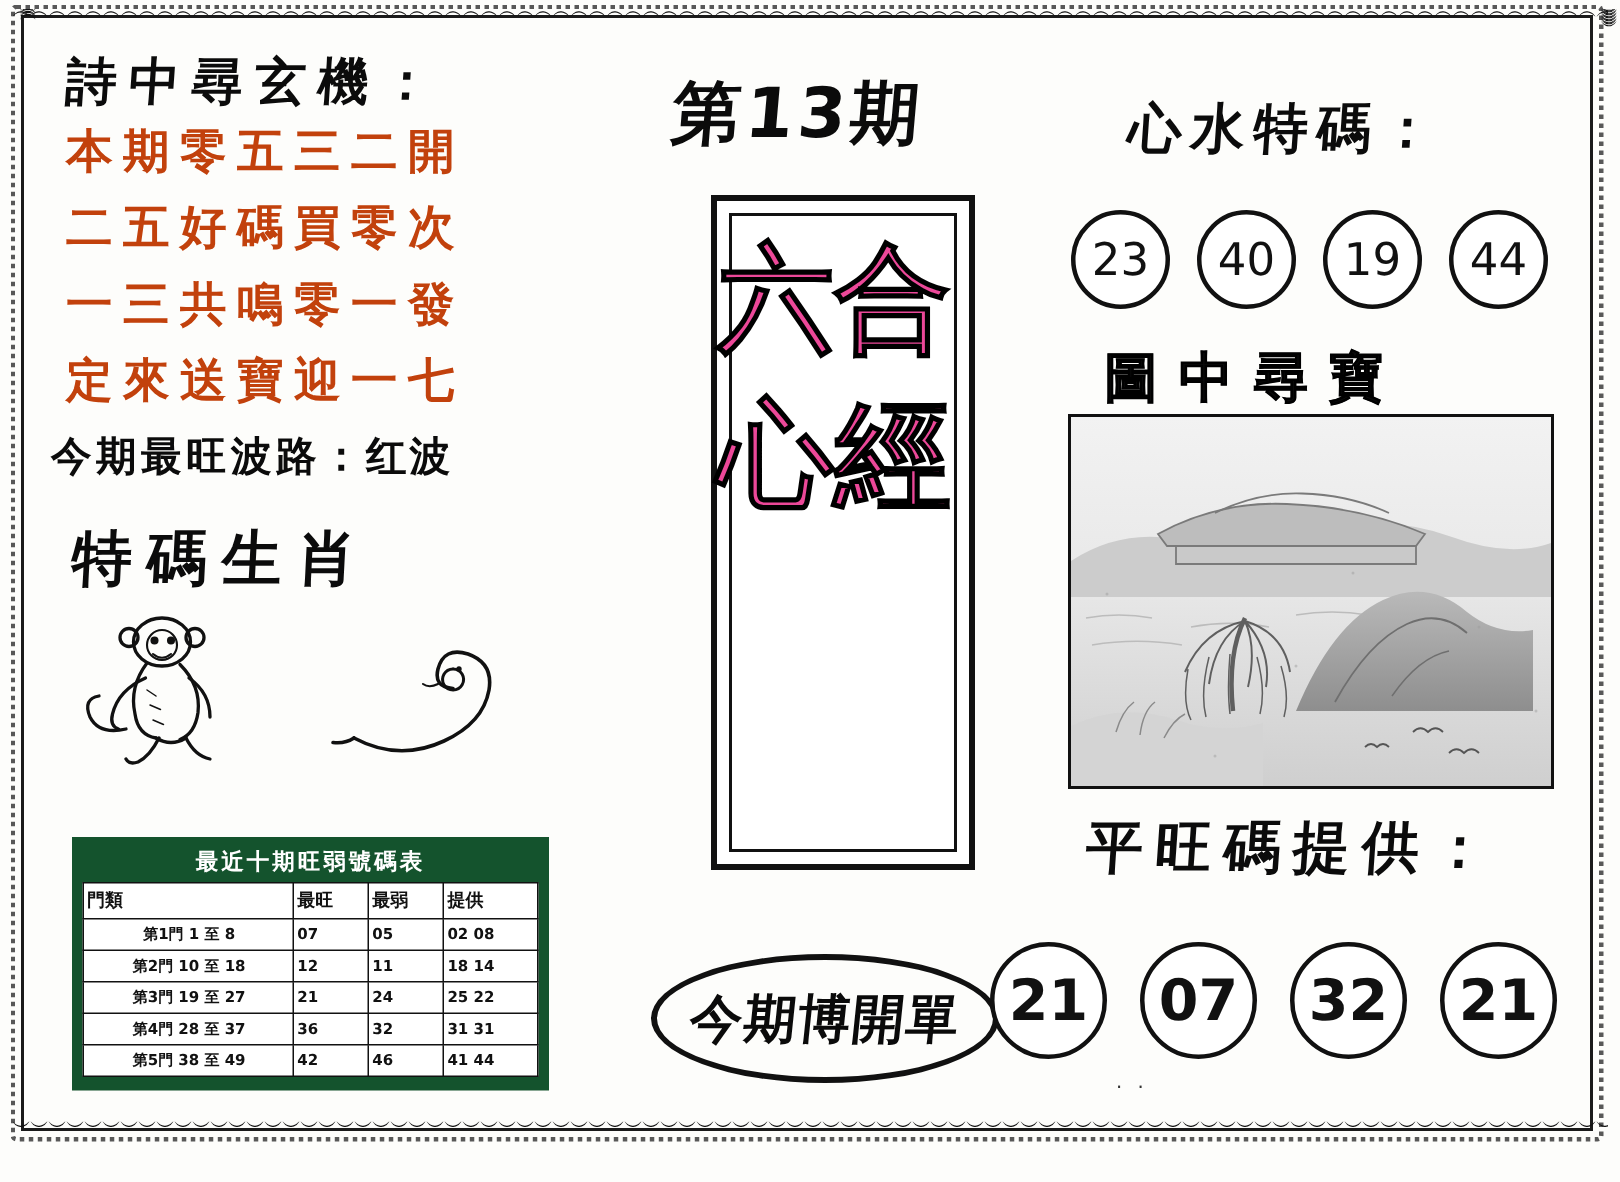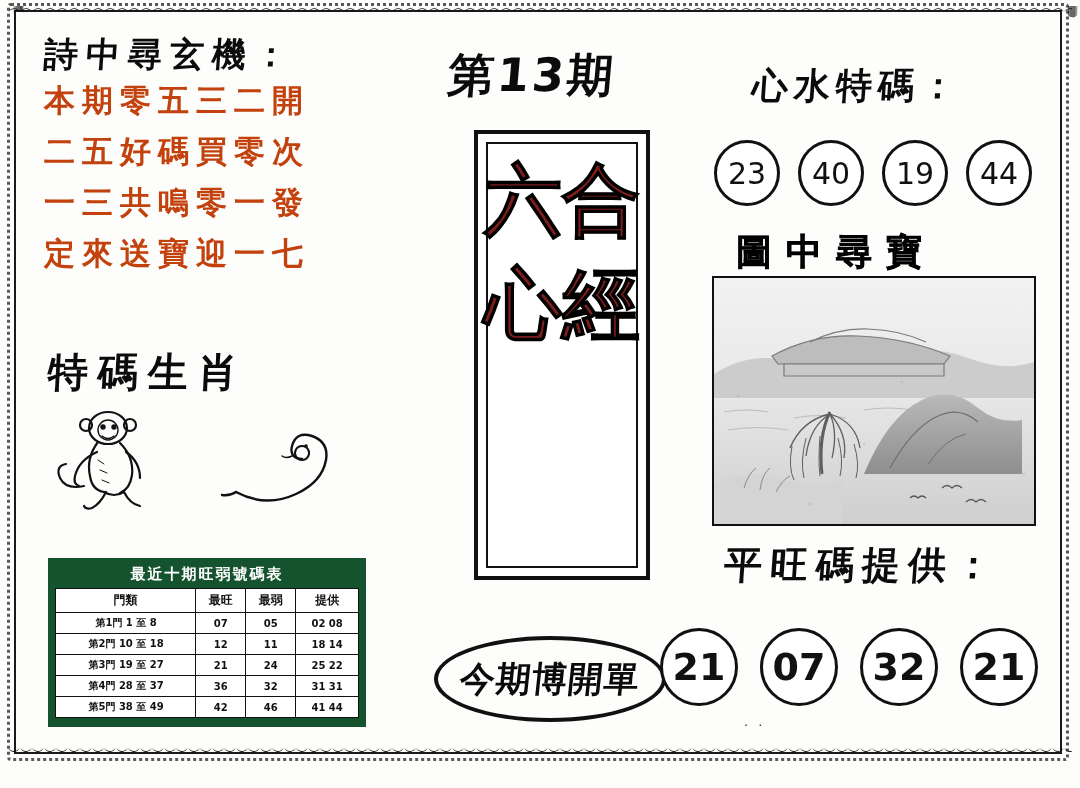--- a/index.html
+++ b/index.html
@@ -129,21 +129,21 @@
   }
   table.tbl {
     width: 100%;
     border-collapse: collapse;
     background: #fff;
     font-size: 10px;
   }
   table.tbl th, table.tbl td {
     border: 1px solid #111;
     padding: 3px 2px;
-    text-align: center;
+    text-align: left;
     color: #111;
     font-weight: 700;
     white-space: nowrap;
   }
   table.tbl th { font-size: 12px; }
   table.tbl td.cat {
     text-align: center;
     padding-left: 3px;
     font-size: 10px;
     letter-spacing: 0px;
@@ -166,25 +166,24 @@
   }
   #center-box-inner {
     position: absolute;
     left: 8px; top: 8px; right: 8px; bottom: 8px;
     border: 2px solid #111;
   }
   #center-title {
     position: absolute;
     left: 0; top: 14px;
     width: 100%;
-    text-align: center;
     font-size: 78px;
     line-height: 104px;
     font-weight: 700;
-    color: #7f1d1d;
+    color: #ec4899;
     letter-spacing: 0;
     -webkit-text-stroke: 1px #000;
   }
   #banner-oval {
     left: 434px; top: 636px;
     width: 232px; height: 86px;
     border: 4px solid #111;
     border-radius: 50%;
     box-sizing: border-box;
     display: flex;
@@ -283,20 +282,23 @@
 
   <div class="blk cn" id="poem-title">詩中尋玄機：</div>
 
   <div class="blk" id="poem-lines">
     <div class="poem-line cn">本期零五三二開</div>
     <div class="poem-line cn">二五好碼買零次</div>
     <div class="poem-line cn">一三共鳴零一發</div>
     <div class="poem-line cn">定來送寶迎一七</div>
   </div>
 
+  <div class="blk cn" id="wave-line">
+    <span>今期最旺波路：</span><span class="wave-val">红波</span>
+  </div>
 
   <div class="blk cn" id="zodiac-title">特碼生肖</div>
 
   <div class="blk" id="animals">
     <svg width="330" height="120" viewBox="0 0 330 120">
       <g fill="none" stroke="#111" stroke-width="2.2" stroke-linecap="round" stroke-linejoin="round">
 
         <ellipse cx="68" cy="28" rx="19" ry="16"></ellipse>
         <ellipse cx="68" cy="30" rx="10" ry="10" stroke-width="1.4"></ellipse>
         <circle cx="46" cy="25" r="6"></circle>

